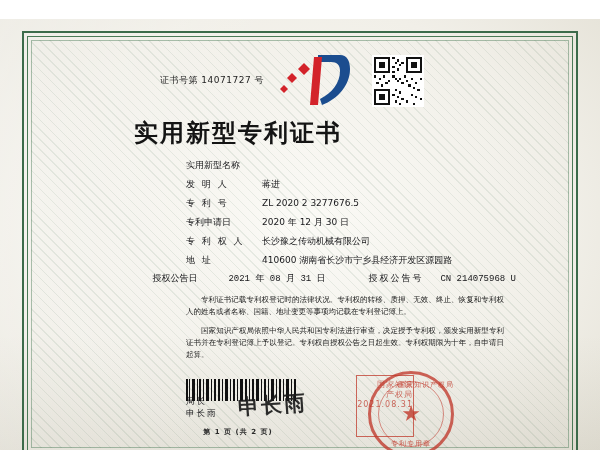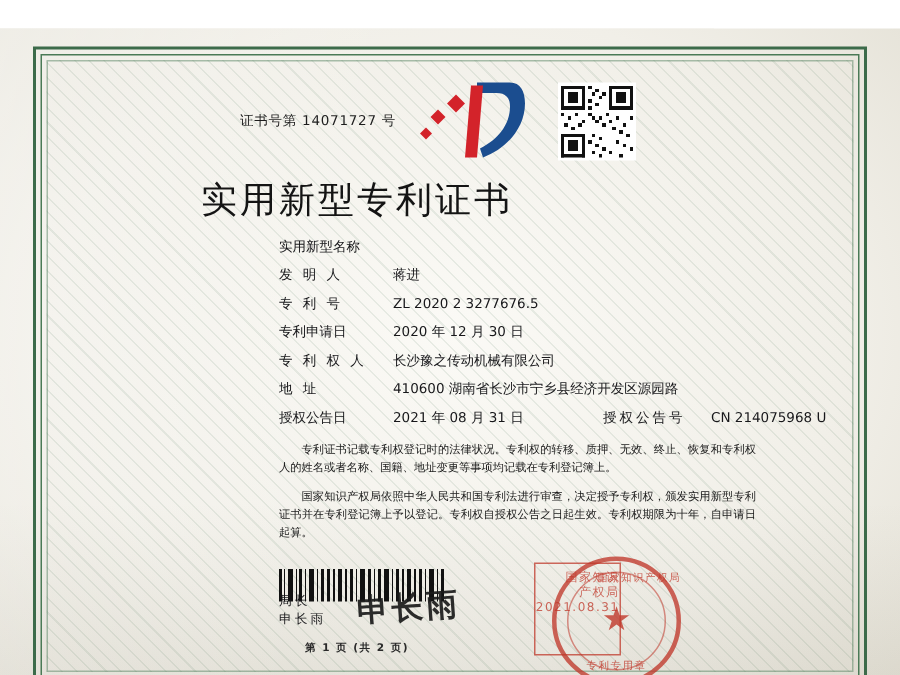--- a/index.html
+++ b/index.html
@@ -91,21 +91,21 @@
     white-space: nowrap;
   }
 
   .main-title {
     position: absolute;
     left: 0; right: 0;
     top: 98px;
     text-align: center;
     font-family: "DejaVu Serif", "Liberation Serif", serif;
     font-size: 24px;
-    font-weight: normal;
+    font-weight: bold;
     color: #141414;
     letter-spacing: 2px;
   }
 
   
   .fields {
     position: absolute;
     left: 186px;
     top: 140px;
     width: 330px;
@@ -126,21 +126,22 @@
   }
   .field-label.wide {
     width: 76px;
     letter-spacing: 0px;
   }
   .field-value {
     flex: 1 1 auto;
   }
 
   .field-row.pair {
-    justify-content: space-between;
+    justify-content: flex-end;
+    font-family: Liberation Mono, monospace;
   }
   .field-row.pair .field-value.left {
     flex: 0 0 140px;
   }
   .field-row.pair .field-label.second {
     width: 72px;
     flex: 0 0 72px;
   }
 
   

